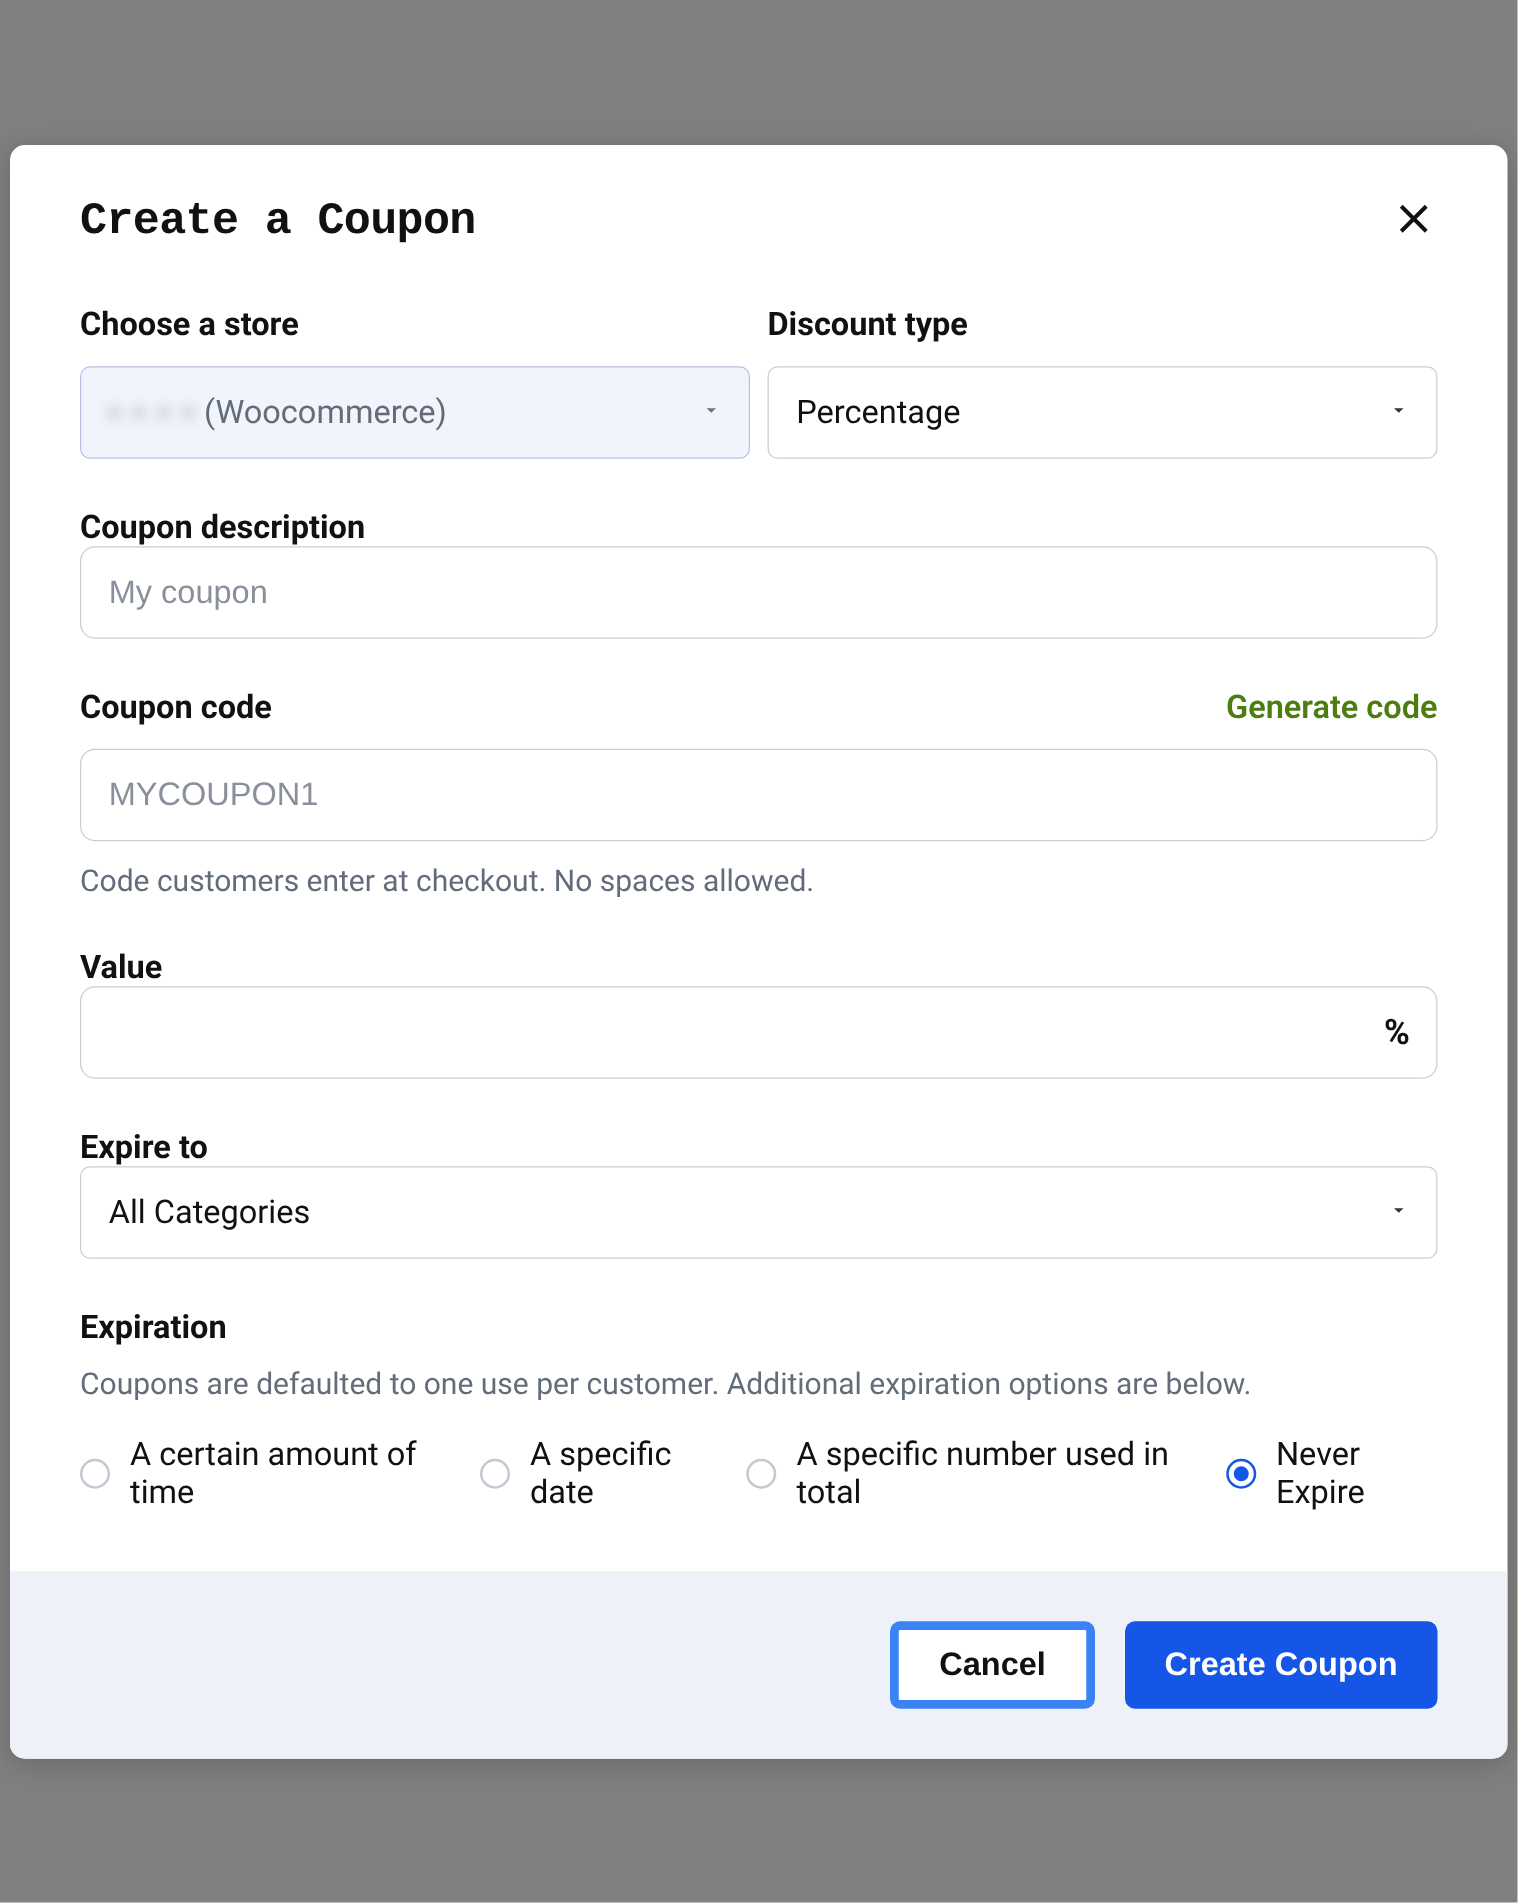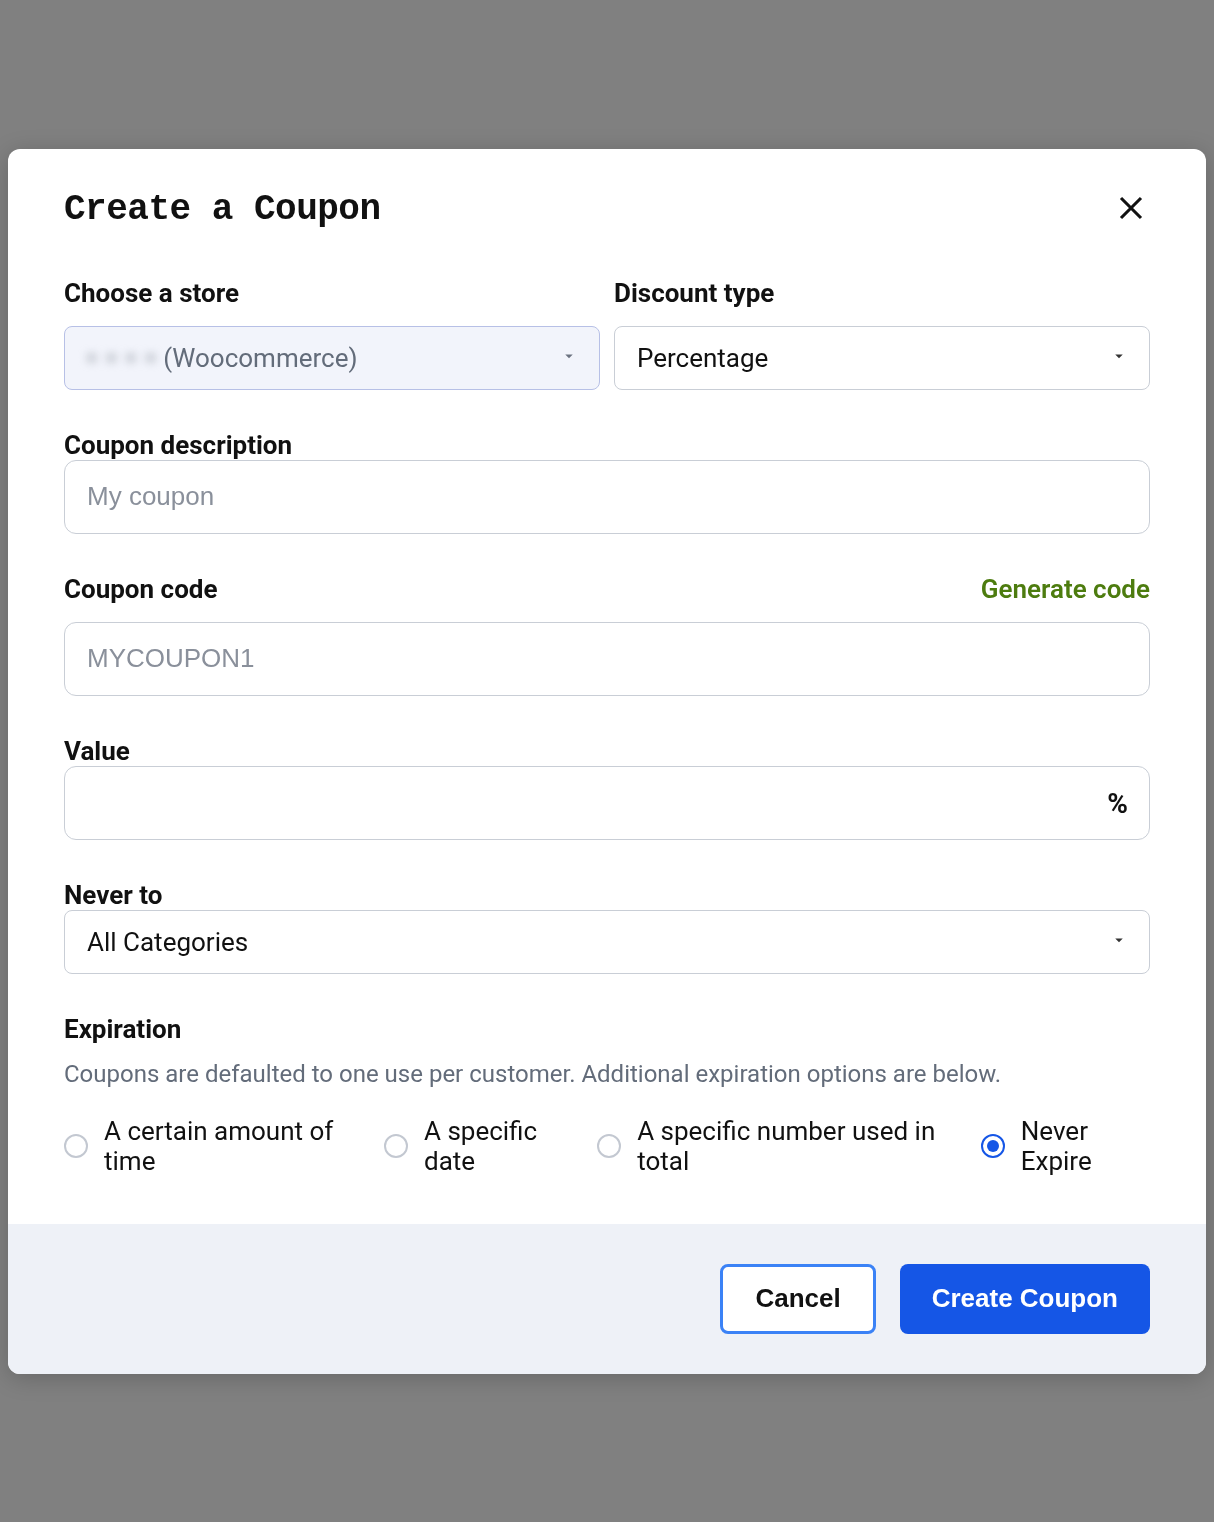--- a/index.html
+++ b/index.html
@@ -85,21 +85,21 @@
     font-weight: 600;
     color: #4d7c0f;
     text-decoration: none;
     cursor: pointer;
   }
   .select-wrap {
     position: relative;
   }
   .select {
     width: 100%;
-    height: 64px;
+    height: 74px;
     border: 1px solid #c9ced6;
     border-radius: 8px;
     background: #fff;
     font-size: 26px;
     color: #111;
     padding: 0 50px 0 22px;
     appearance: none;
     cursor: pointer;
     display: flex;
     align-items: center;
@@ -219,21 +219,21 @@
     font-weight: 600;
     padding: 0 32px;
     cursor: pointer;
     border: none;
     display: flex;
     align-items: center;
     justify-content: center;
   }
   .btn-secondary {
     background: #fff;
-    border: 3px solid #3b82f6;
+    border: 7px solid #3b82f6;
     color: #111;
   }
   .btn-primary {
     background: #1556e6;
     color: #fff;
   }
 </style>
 </head>
 <body>
 
@@ -284,32 +284,33 @@
       <label class="label">Coupon description</label>
       <input class="input" type="text" placeholder="My coupon" style="">
     </div>
 
     <div class="field-full">
       <div class="label-row">
         <label class="label" style="margin-bottom:0">Coupon code</label>
         <a class="link">Generate code</a>
       </div>
       <input class="input" type="text" placeholder="MYCOUPON1" style="">
+      <div class="helper">Code customers enter at checkout. No spaces allowed.</div>
     </div>
 
     <div class="field-full">
       <label class="label">Value</label>
       <div class="input-suffix-wrap">
         <input class="input" type="text" style="padding-right: 60px;">
         <span class="suffix">%</span>
       </div>
     </div>
 
     <div class="field-full">
-      <label class="label">Never to</label>
+      <label class="label">Expire to</label>
       <div class="select-wrap">
         <div class="select">
           <span>All Categories</span>
         </div>
         <span class="caret">
           <svg viewBox="0 0 24 24">
               <path d="M7 10l5 5 5-5z"></path>
             </svg>
         </span>
       </div>

